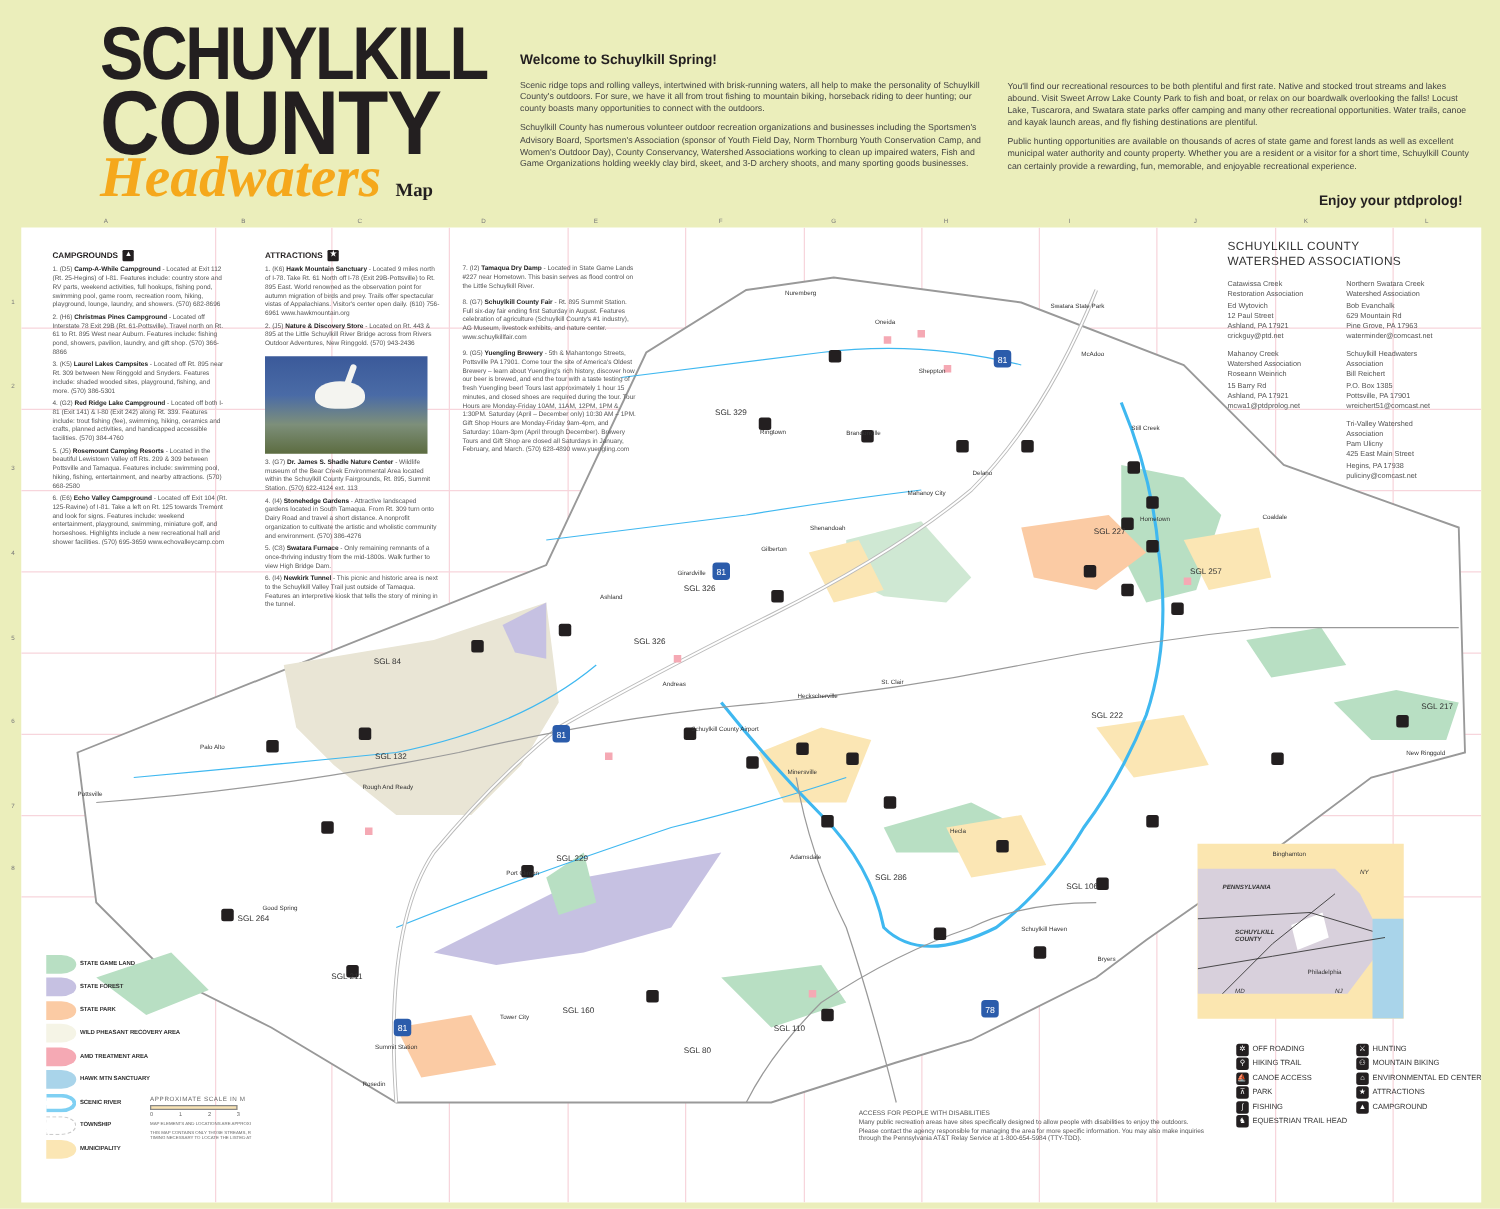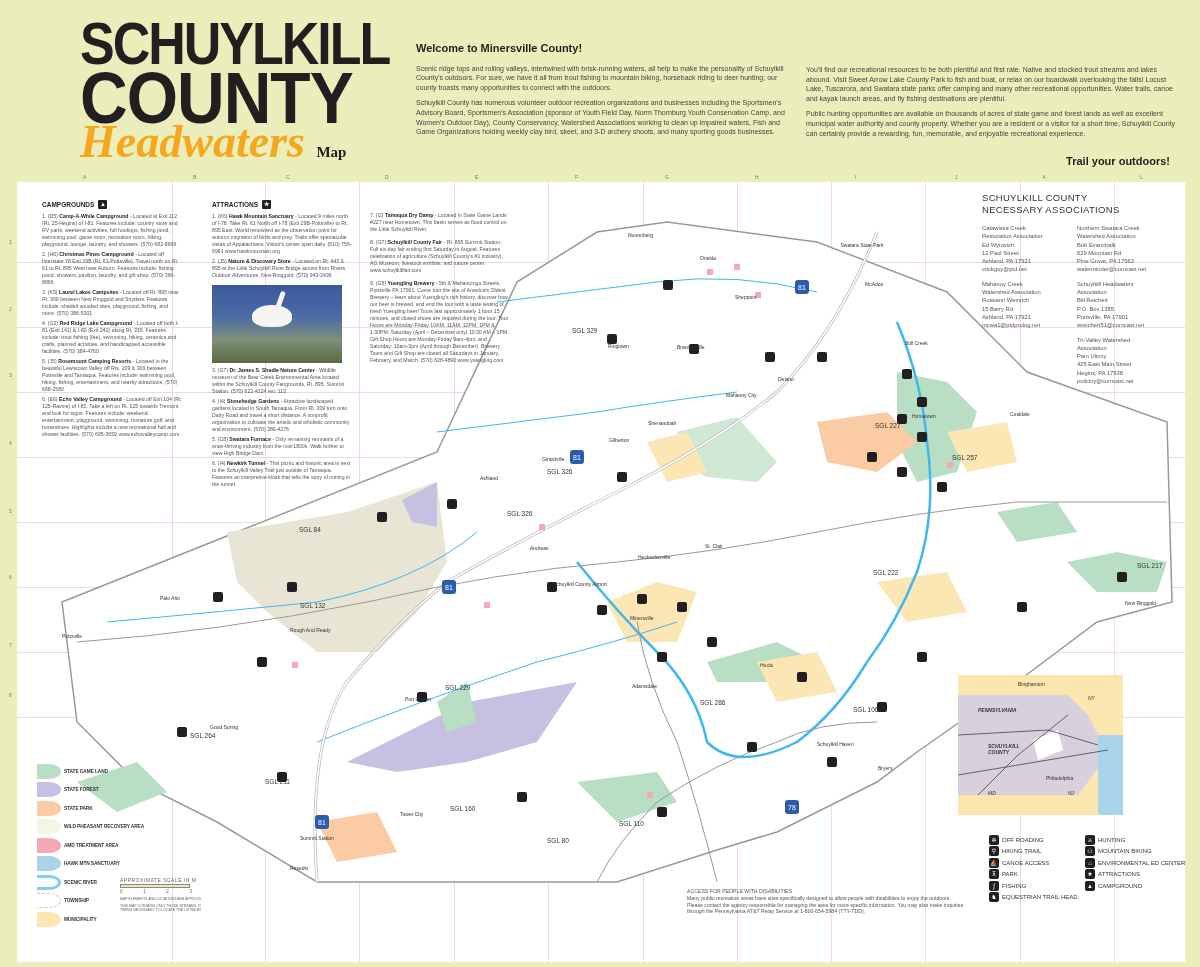--- a/index.html
+++ b/index.html
@@ -50,29 +50,29 @@
 </head>
 <body>
 
 <div class="title-block">
   <div class="t-line1">SCHUYLKILL</div>
   <div class="t-line2">COUNTY</div>
   <div class="t-line4"><span>Headwaters</span> <span class="t-map">Map</span></div>
 </div>
 
 <div class="welcome">
-  <h1>Welcome to Minersville County!</h1>
+  <h1>Welcome to Schuylkill Spring!</h1>
   <p>Scenic ridge tops and rolling valleys, intertwined with brisk-running waters, all help to make the personality of Schuylkill County's outdoors. For sure, we have it all from trout fishing to mountain biking, horseback riding to deer hunting; our county boasts many opportunities to connect with the outdoors.</p>
   <p>Schuylkill County has numerous volunteer outdoor recreation organizations and businesses including the Sportsmen's Advisory Board, Sportsmen's Association (sponsor of Youth Field Day, Norm Thornburg Youth Conservation Camp, and Women's Outdoor Day), County Conservancy, Watershed Associations working to clean up impaired waters, Fish and Game Organizations holding weekly clay bird, skeet, and 3-D archery shoots, and many sporting goods businesses.</p>
 </div>
 <div class="welcome2">
   <p>You'll find our recreational resources to be both plentiful and first rate. Native and stocked trout streams and lakes abound. Visit Sweet Arrow Lake County Park to fish and boat, or relax on our boardwalk overlooking the falls! Locust Lake, Tuscarora, and Swatara state parks offer camping and many other recreational opportunities. Water trails, canoe and kayak launch areas, and fly fishing destinations are plentiful.</p>
   <p>Public hunting opportunities are available on thousands of acres of state game and forest lands as well as excellent municipal water authority and county property. Whether you are a resident or a visitor for a short time, Schuylkill County can certainly provide a rewarding, fun, memorable, and enjoyable recreational experience.</p>
 </div>
-<div class="enjoy">Trail your outdoors!</div>
+<div class="enjoy">Enjoy your ptdprolog!</div>
 
 <div class="gridcols">
   <span style="left:43px">A</span>
   <span style="left:153px">B</span>
   <span style="left:246px">C</span>
   <span style="left:345px">D</span>
   <span style="left:435px">E</span>
   <span style="left:535px">F</span>
   <span style="left:625px">G</span>
   <span style="left:715px">H</span>
@@ -253,21 +253,21 @@
     <p><span>6. (I4)</span> <b>Newkirk Tunnel</b><span> - This picnic and historic area is next to the Schuylkill Valley Trail just outside of Tamaqua. Features an interpretive kiosk that tells the story of mining in the tunnel.</span></p>
   </div>
 
   <div class="col-text" style="left:353px;top:30px;width:140px">
     <p><span>7. (I2)</span> <b>Tamaqua Dry Damp</b><span> - Located in State Game Lands #227 near Hometown. This basin serves as flood control on the Little Schuylkill River.</span></p>
     <p style="margin-top:6px"><span>8. (G7)</span> <b>Schuylkill County Fair</b><span> - Rt. 895 Summit Station. Full six-day fair ending first Saturday in August. Features celebration of agriculture (Schuylkill County's #1 industry), AG Museum, livestock exhibits, and nature center. www.schuylkillfair.com</span></p>
     <p style="margin-top:6px"><span>9. (G5)</span> <b>Yuengling Brewery</b><span> - 5th &amp; Mahantongo Streets, Pottsville PA 17901. Come tour the site of America's Oldest Brewery – learn about Yuengling's rich history, discover how our beer is brewed, and end the tour with a taste testing of fresh Yuengling beer! Tours last approximately 1 hour 15 minutes, and closed shoes are required during the tour. Tour Hours are Monday-Friday 10AM, 11AM, 12PM, 1PM &amp; 1:30PM. Saturday (April – December only) 10:30 AM – 1PM. Gift Shop Hours are Monday-Friday 9am-4pm, and Saturday: 10am-3pm (April through December). Brewery Tours and Gift Shop are closed all Saturdays in January, February, and March. (570) 628-4890  www.yuengling.com</span></p>
   </div>
 
   <div class="watershed">
-    <h2><span>SCHUYLKILL COUNTY</span><br><span>NECESSARY ASSOCIATIONS</span></h2>
+    <h2><span>SCHUYLKILL COUNTY</span><br><span>WATERSHED ASSOCIATIONS</span></h2>
     <div class="ws-grid">
       <div>
         <div>Catawissa Creek</div>
           <div>Restoration Association</div>
           <div>Ed Wytovich</div>
           <div>12 Paul Street</div>
           <div>Ashland, PA  17921</div>
           <div>crickguy@ptd.net</div>
       </div>
       <div>

